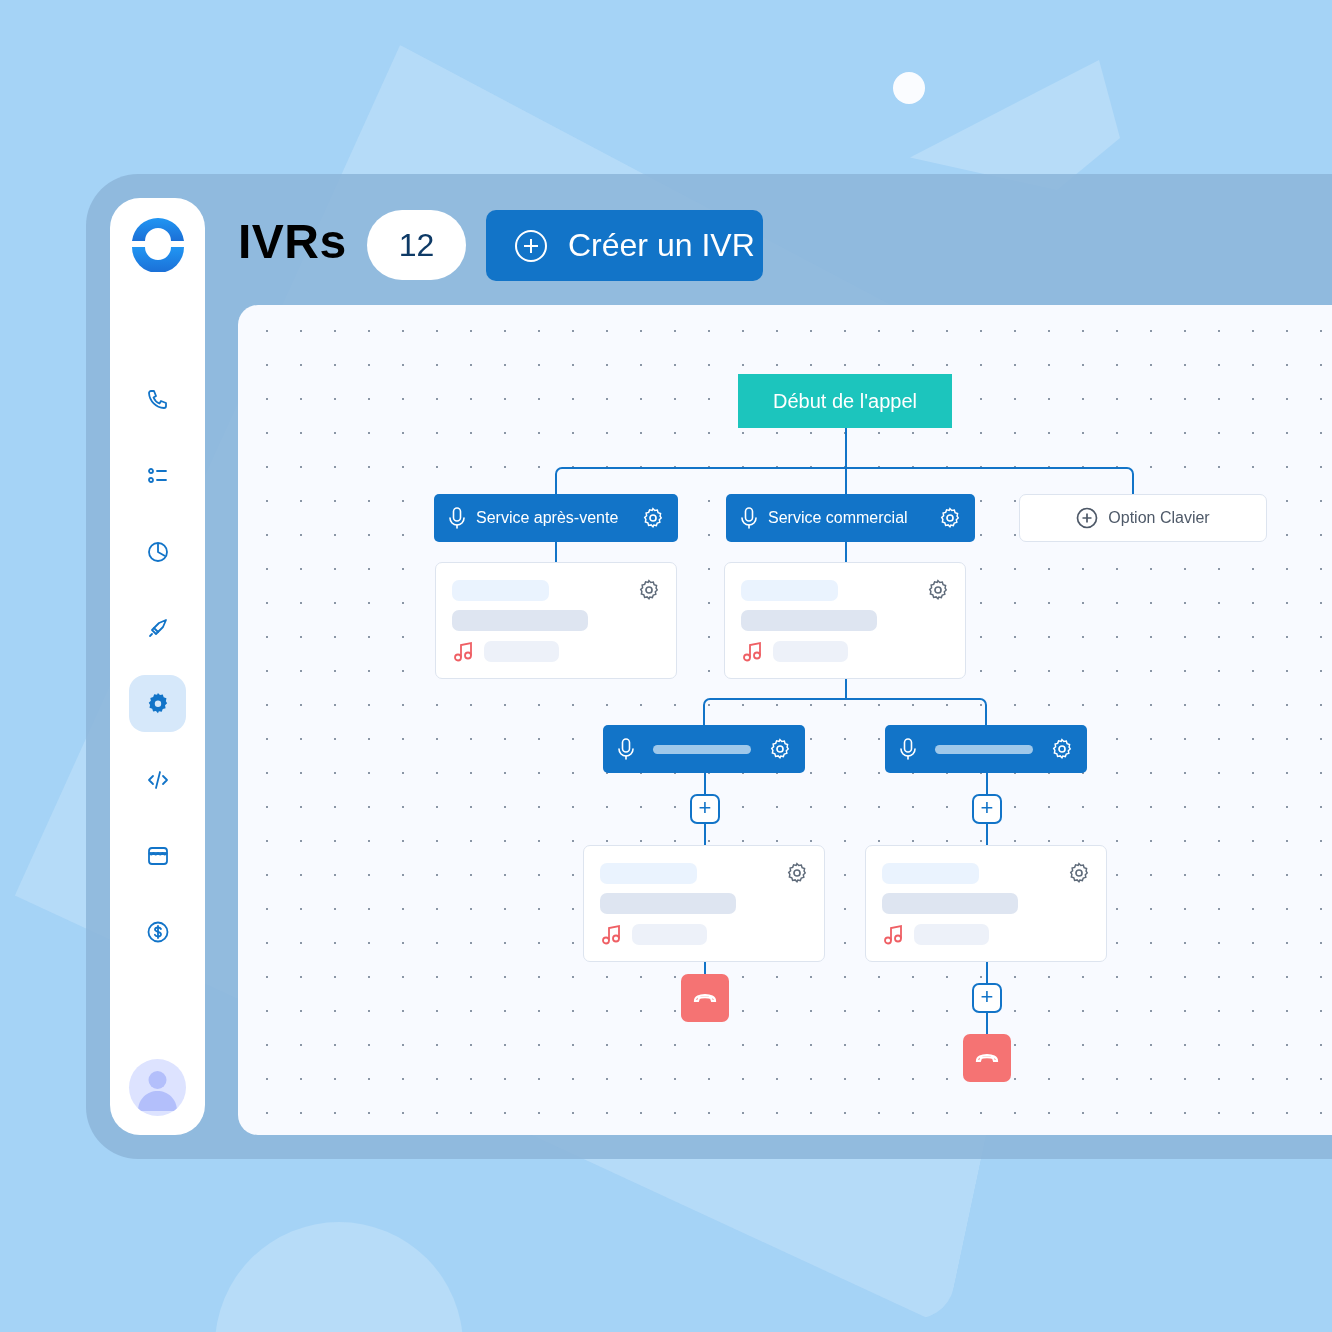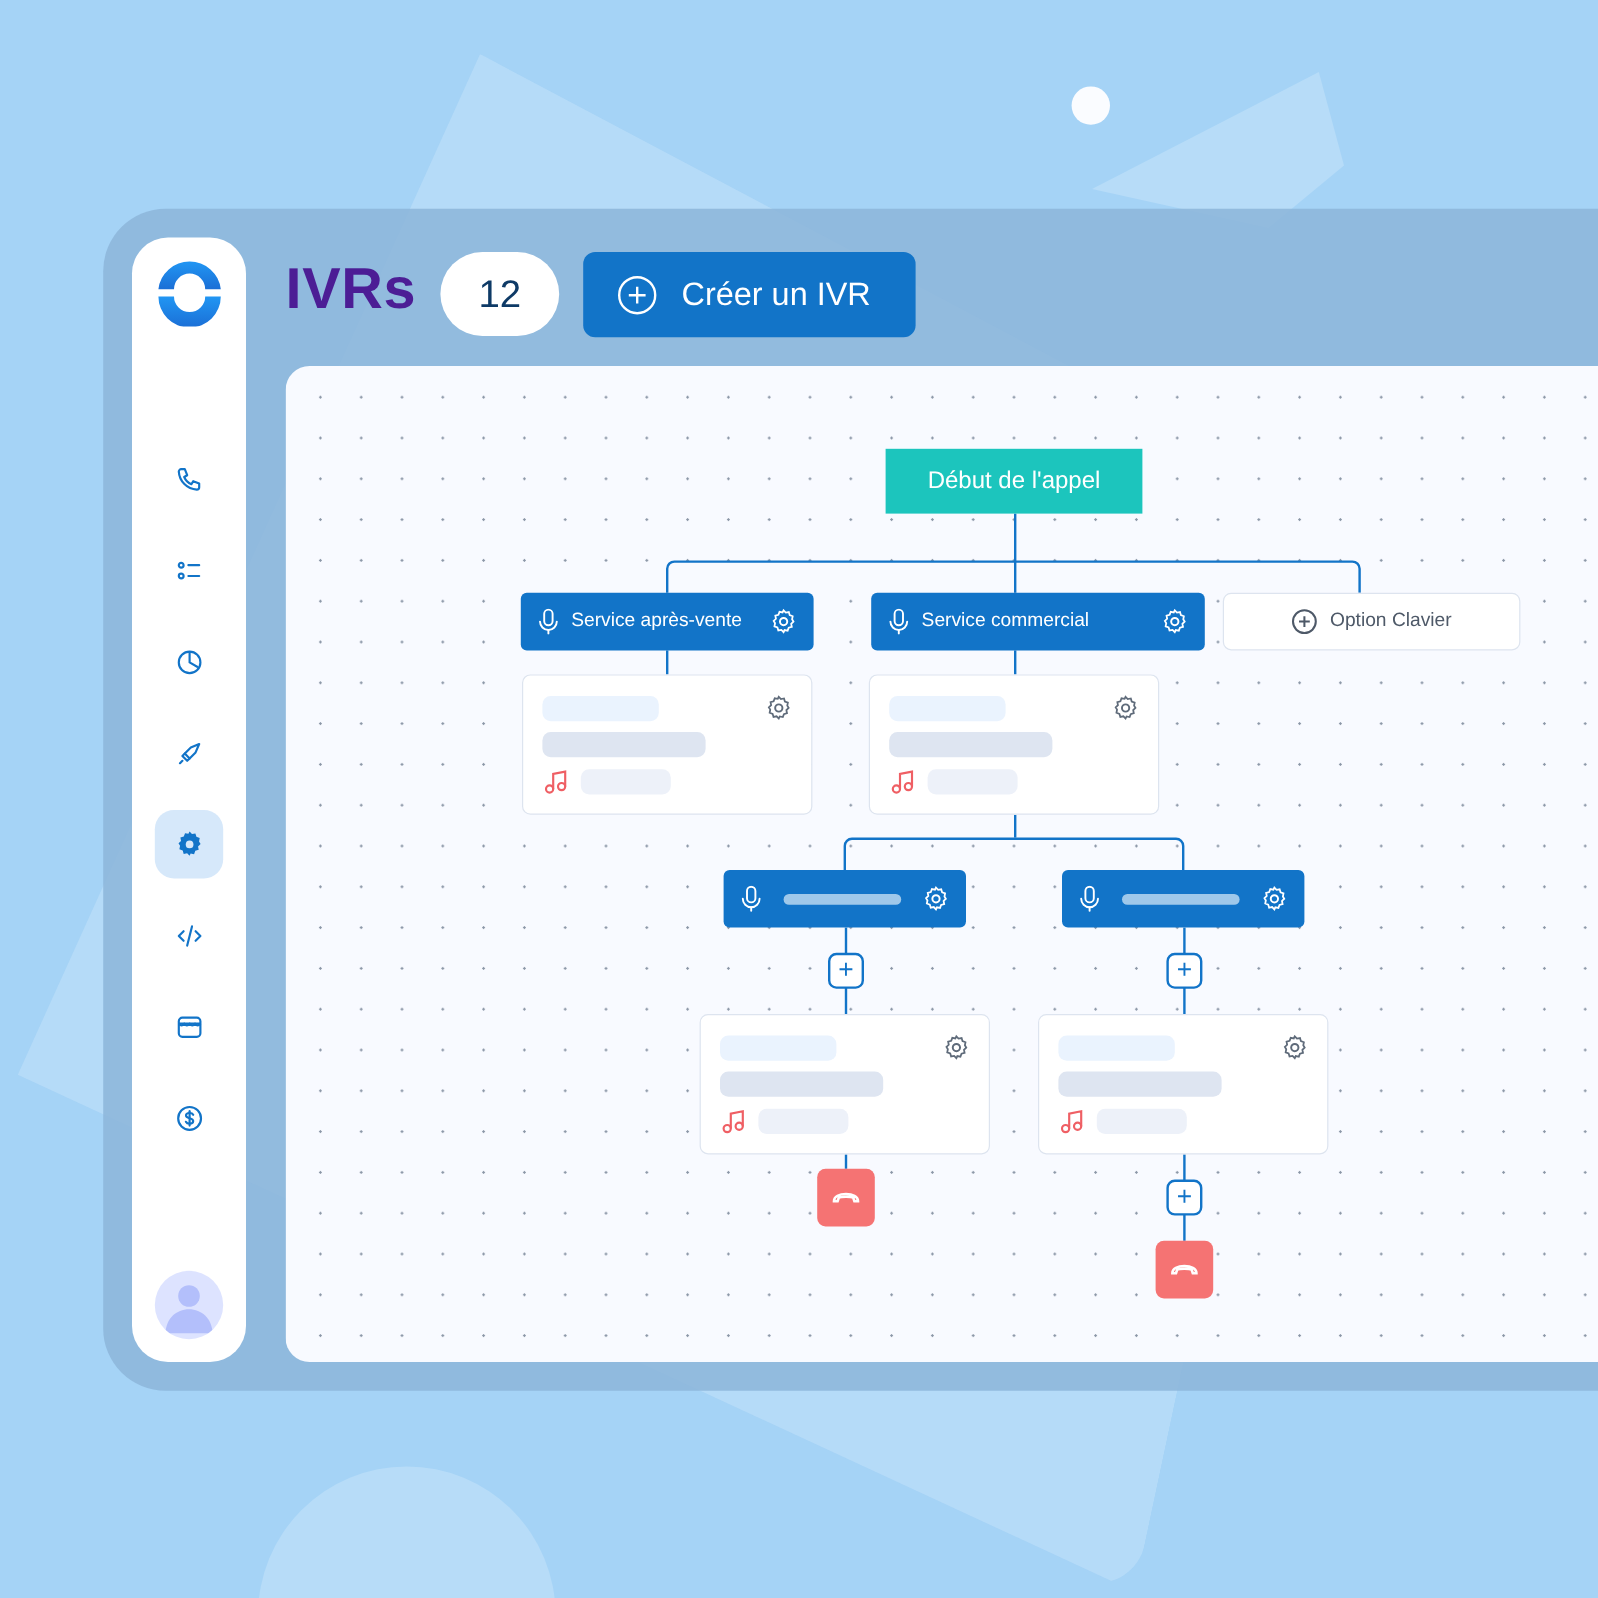--- a/index.html
+++ b/index.html
@@ -27,25 +27,25 @@
   .logo { position:absolute; left:20px; top:18px; width:56px; height:56px; }
   .nav-item {
     position:absolute; left:19px; width:57px; height:57px; border-radius:16px;
     display:flex; align-items:center; justify-content:center; cursor:pointer;
   }
   .nav-item.active { background:#d6e8fa; }
   .nav-item svg { width:24px; height:24px; }
   .avatar { position:absolute; left:19px; top:861px; width:57px; height:57px; border-radius:50%;
     background:#dde3ff; overflow:hidden; }
 
-  .page-title { position:absolute; left:238px; top:214px; color:#4c1d95; font-size:48px; font-weight:700; letter-spacing:0.5px; }
+  .page-title { position:absolute; left:238px; top:214px; color:#000000; font-size:48px; font-weight:700; letter-spacing:0.5px; }
   .count-badge { position:absolute; left:367px; top:210px; width:99px; height:70px; border-radius:35px;
     background:#fff; color:#0e3a66; font-size:32px; display:flex; align-items:center; justify-content:center; }
   .create-btn { position:absolute; left:486px; top:210px; width:277px; height:71px; border-radius:10px;
-    background:#1274c8; color:#fff; font-size:27px; display:flex; align-items:center; gap:20px;
+    background:#1274c8; color:#fff; font-size:32px; display:flex; align-items:center; gap:20px;
     padding-left:28px; box-sizing:border-box; cursor:pointer; }
 
   .canvas {
     position:absolute; left:238px; top:305px; width:1120px; height:830px;
     background-color:#f8faff; border-radius:20px 0 0 20px;
     background-image:radial-gradient(circle, #8a96a6 1px, transparent 1.2px);
     background-size:34px 34px; background-position:12px 9px;
   }
   .connectors { position:absolute; left:0; top:0; pointer-events:none; }
 
@@ -193,21 +193,21 @@
       <rect x="5.5" y="1" width="7" height="13" rx="3.5"></rect>
       <path d="M2 11a7 7 0 0 0 14 0"></path>
       <path d="M9 18v3"></path>
     </svg>
   <span class="label">Service après-vente</span>
   <svg width="22" height="22" viewBox="0 0 24 24" fill="none" stroke="#fff" stroke-width="1.8">
       <path d="M12 2l2.2 2.3 3.1-.6.9 3.1 3 1.1-.6 3.1L22 13.3l-2.3 2.2.6 3.1-3.1.9-1.1 3-3.1-.6L12 24l-2.2-2.3-3.1.6-.9-3.1-3-1.1.6-3.1L2 12.7l2.3-2.2-.6-3.1 3.1-.9 1.1-3 3.1.6z" transform="scale(0.9) translate(1.3 0)"></path>
       <circle cx="12" cy="12" r="3.3"></circle>
     </svg>
 </div>
-<div class="menu-node" style="left:726px; top:494px; width:278px;">
+<div class="menu-node" style="left:726px; top:494px; width:249px;">
   <svg width="18" height="22" viewBox="0 0 18 22" fill="none" stroke="#fff" stroke-width="1.6" stroke-linecap="round">
       <rect x="5.5" y="1" width="7" height="13" rx="3.5"></rect>
       <path d="M2 11a7 7 0 0 0 14 0"></path>
       <path d="M9 18v3"></path>
     </svg>
   <span class="label">Service commercial</span>
   <svg width="22" height="22" viewBox="0 0 24 24" fill="none" stroke="#fff" stroke-width="1.8">
       <path d="M12 2l2.2 2.3 3.1-.6.9 3.1 3 1.1-.6 3.1L22 13.3l-2.3 2.2.6 3.1-3.1.9-1.1 3-3.1-.6L12 24l-2.2-2.3-3.1.6-.9-3.1-3-1.1.6-3.1L2 12.7l2.3-2.2-.6-3.1 3.1-.9 1.1-3 3.1.6z" transform="scale(0.9) translate(1.3 0)"></path>
       <circle cx="12" cy="12" r="3.3"></circle>
     </svg>

